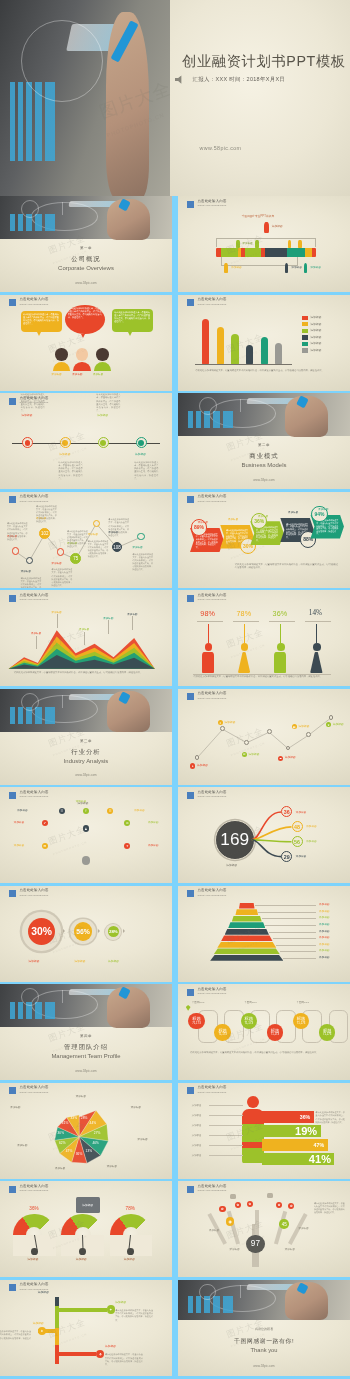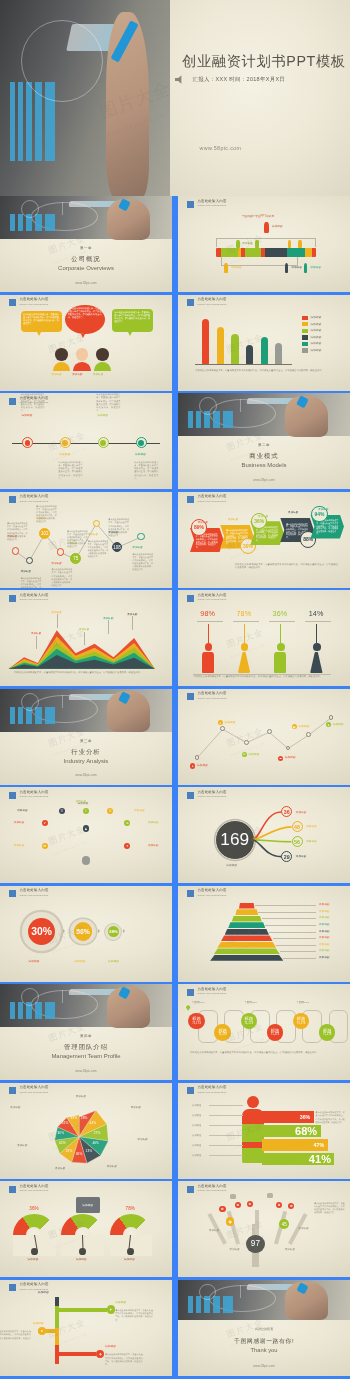--- a/index.html
+++ b/index.html
@@ -1,19 +1,19 @@
 <!DOCTYPE html>
 <html><head>
 <meta charset="utf-8">
 <style>
   * { box-sizing: border-box; margin:0; padding:0; }
   html,body { width:350px; height:1379px; background:#e8e3d2; }
   body { font-family:"Liberation Sans", sans-serif; overflow:hidden; }
 
-  #sheet { position:relative; width:350px; height:1379px; background:#3b82f6; }
+  #sheet { position:relative; width:350px; height:1379px; background:#7dd3fc; }
 
   
   .slide {
     position:absolute; overflow:hidden;
     background:
       radial-gradient(ellipse 90% 70% at 50% 42%, #f3efe0 0%, #ece7d4 48%, #ddd8c3 100%);
   }
 
   
   .hdr { position:absolute; left:5.5%; top:4%; display:flex; align-items:flex-start; gap:3px; }
@@ -341,21 +341,21 @@
       <div class="lbl" style="position: absolute; left: 58.48px; top: 19.2px; color: rgb(239, 178, 31); font-size: 7.2px; white-space: nowrap;">78%</div>
       <div style="position: absolute; left: 55.04px; top: 30.72px; width: 25.8px; height: 0.5px; background: rgb(192, 185, 167);"></div>
       <div style="position: absolute; left: 66.22px; top: 33.6px; width: 1px; height: 19.2px; background: rgb(239, 178, 31);"></div>
       <div class="c" style="position: absolute; left: 62.78px; top: 53.28px; width: 7.68px; height: 7.68px; background: rgb(239, 178, 31);"></div>
       <div style="position: absolute; left: 59.856px; top: 61.92px; width: 12.48px; height: 21.12px; background: rgb(239, 178, 31); border-radius: 45% 45% 8% 8%; clip-path: polygon(38% 0px, 62% 0px, 100% 100%, 0px 100%);"></div>
       <div class="lbl" style="position: absolute; left: 94.6px; top: 19.2px; color: rgb(156, 194, 42); font-size: 7.2px; white-space: nowrap;">36%</div>
       <div style="position: absolute; left: 91.16px; top: 30.72px; width: 25.8px; height: 0.5px; background: rgb(192, 185, 167);"></div>
       <div style="position: absolute; left: 102.34px; top: 33.6px; width: 1px; height: 19.2px; background: rgb(156, 194, 42);"></div>
       <div class="c" style="position: absolute; left: 98.9px; top: 53.28px; width: 7.68px; height: 7.68px; background: rgb(156, 194, 42);"></div>
       <div style="position: absolute; left: 95.976px; top: 61.92px; width: 12.48px; height: 21.12px; background: rgb(156, 194, 42); border-radius: 18% 18% 6% 6%; clip-path: none;"></div>
-      <div class="lbl" style="position: absolute; left: 130.72px; top: 19.2px; color: rgb(60, 74, 82); font-size: 7.2px; white-space: nowrap;">14%</div>
+      <div class="lbl" style="position: absolute; left: 130.72px; top: 19.2px; color: rgb(60, 74, 82); font-size: 7.2px; white-space: nowrap; font-family: Liberation Serif, serif;">14%</div>
       <div style="position: absolute; left: 127.28px; top: 30.72px; width: 25.8px; height: 0.5px; background: rgb(192, 185, 167);"></div>
       <div style="position: absolute; left: 138.46px; top: 33.6px; width: 1px; height: 19.2px; background: rgb(60, 74, 82);"></div>
       <div class="c" style="position: absolute; left: 135.02px; top: 53.28px; width: 7.68px; height: 7.68px; background: rgb(60, 74, 82);"></div>
       <div style="position: absolute; left: 132.096px; top: 61.92px; width: 12.48px; height: 21.12px; background: rgb(60, 74, 82); border-radius: 45% 45% 8% 8%; clip-path: polygon(38% 0px, 62% 0px, 100% 100%, 0px 100%);"></div>
       <div style="position: absolute; left: 15.48px; top: 84px; width: 137.6px; height: 0.5px; background: rgb(192, 185, 167);"></div>
       <div class="para" style="left: 9%; top: 89%; width: 80%; position: absolute; font-size: 2.304px;">请在此处添加详细描述文本，尽量与标题文本语言风格相符合，语言描述尽量简洁生动。尽可能概括出段落内容，描述性语言。</div>
       <div class="wm" style="left: 48.16px; top: 43.2px; font-size: 8.64px;">图片大全</div>
       <div class="wm2" style="left: 51.6px; top: 59.52px; font-size: 2.688px;">PHOTOPHOTO.CN</div>
     </div>
     <div class="slide" style="left: 0px; top: 688.5px; width: 172px; height: 96px;">
@@ -650,21 +650,21 @@
       <div class="hdr" style="font-size: 3.264px;">
         <div class="sq"></div>
         <div class="tx">
           <div class="t1" style="font-size: 3.456px;">点击此处输入内容</div>
           <div class="t2" style="font-size: 2.016px;">QINGZAICICHURUNEIRONG</div>
         </div>
       </div>
       <div class="c" style="position: absolute; left: 68.8px; top: 13.44px; width: 12.48px; height: 12.48px; background: rgb(232, 71, 42);"></div>
       <div style="position: absolute; left: 64px; top: 26.88px; width: 22.08px; height: 53.76px; background: linear-gradient(rgb(232, 71, 42) 0px, rgb(232, 71, 42) 28%, rgb(156, 194, 42) 28%, rgb(156, 194, 42) 62%, rgb(232, 71, 42) 62%, rgb(232, 71, 42) 72%, rgb(156, 194, 42) 72%, rgb(156, 194, 42) 100%); border-radius: 6.72px 6.72px 6% 6%;"></div>
       <div style="position: absolute; left: 84.16px; top: 28.8px; width: 51.6px; height: 11.52px; background: rgb(232, 71, 42); display: flex; align-items: center; justify-content: flex-end; color: rgb(255, 255, 255); font-size: 5.28px; font-weight: bold; padding-right: 3.44px;">36%</div>
-      <div style="position: absolute; left: 84.16px; top: 42.72px; width: 58.48px; height: 11.52px; background: rgb(156, 194, 42); display: flex; align-items: center; justify-content: flex-end; color: rgb(255, 255, 255); font-size: 11.04px; font-weight: bold; padding-right: 3.44px;">68%</div>
+      <div style="position: absolute; left: 84.16px; top: 42.72px; width: 58.48px; height: 11.52px; background: rgb(156, 194, 42); display: flex; align-items: center; justify-content: flex-end; color: rgb(255, 255, 255); font-size: 11.04px; font-weight: bold; padding-right: 3.44px;">19%</div>
       <div style="position: absolute; left: 84.16px; top: 56.64px; width: 65.36px; height: 11.52px; background: rgb(239, 178, 31); display: flex; align-items: center; justify-content: flex-end; color: rgb(255, 255, 255); font-size: 5.28px; font-weight: bold; padding-right: 3.44px;">47%</div>
       <div style="position: absolute; left: 84.16px; top: 70.56px; width: 72.24px; height: 11.52px; background: rgb(156, 194, 42); display: flex; align-items: center; justify-content: flex-end; color: rgb(255, 255, 255); font-size: 11.04px; font-weight: bold; padding-right: 3.44px;">41%</div>
       <div class="lbl" style="position: absolute; left: 13.76px; top: 21.12px; color: rgb(139, 135, 121); font-size: 2.304px; white-space: nowrap;">添加标题</div>
       <div style="position: absolute; left: 30.96px; top: 22.56px; width: 34.4px; height: 0.4px; background: rgb(198, 191, 174);"></div>
       <div class="lbl" style="position: absolute; left: 13.76px; top: 31.2px; color: rgb(139, 135, 121); font-size: 2.304px; white-space: nowrap;">添加标题</div>
       <div style="position: absolute; left: 30.96px; top: 32.64px; width: 34.4px; height: 0.4px; background: rgb(198, 191, 174);"></div>
       <div class="lbl" style="position: absolute; left: 13.76px; top: 41.28px; color: rgb(139, 135, 121); font-size: 2.304px; white-space: nowrap;">添加标题</div>
       <div style="position: absolute; left: 30.96px; top: 42.72px; width: 34.4px; height: 0.4px; background: rgb(198, 191, 174);"></div>
       <div class="lbl" style="position: absolute; left: 13.76px; top: 51.36px; color: rgb(139, 135, 121); font-size: 2.304px; white-space: nowrap;">添加标题</div>
       <div style="position: absolute; left: 30.96px; top: 52.8px; width: 34.4px; height: 0.4px; background: rgb(198, 191, 174);"></div>

